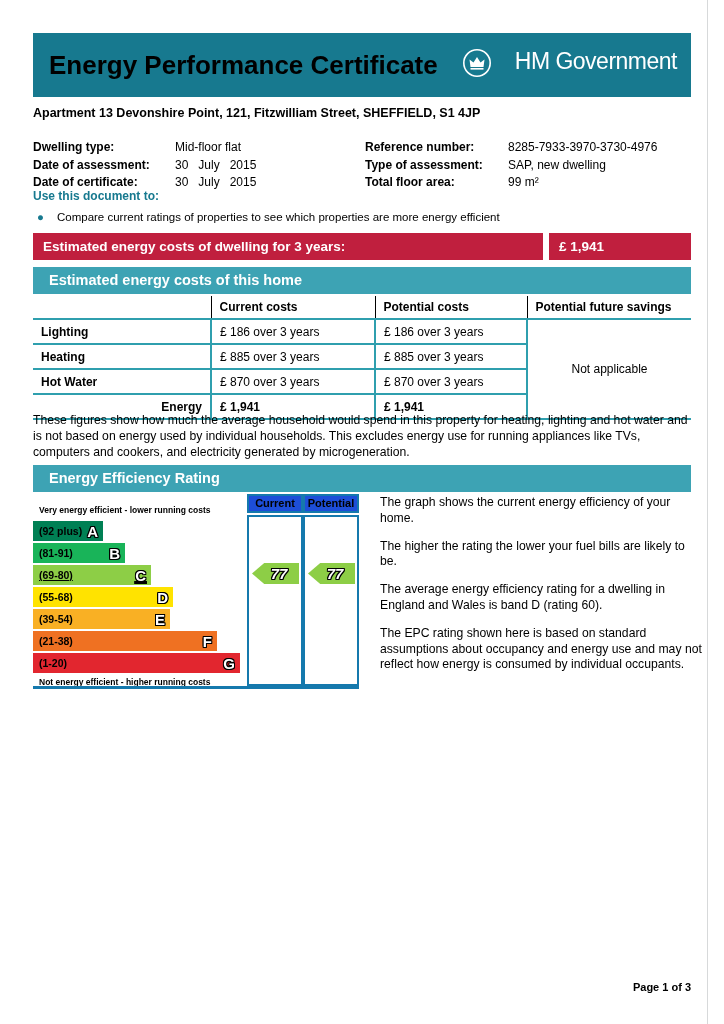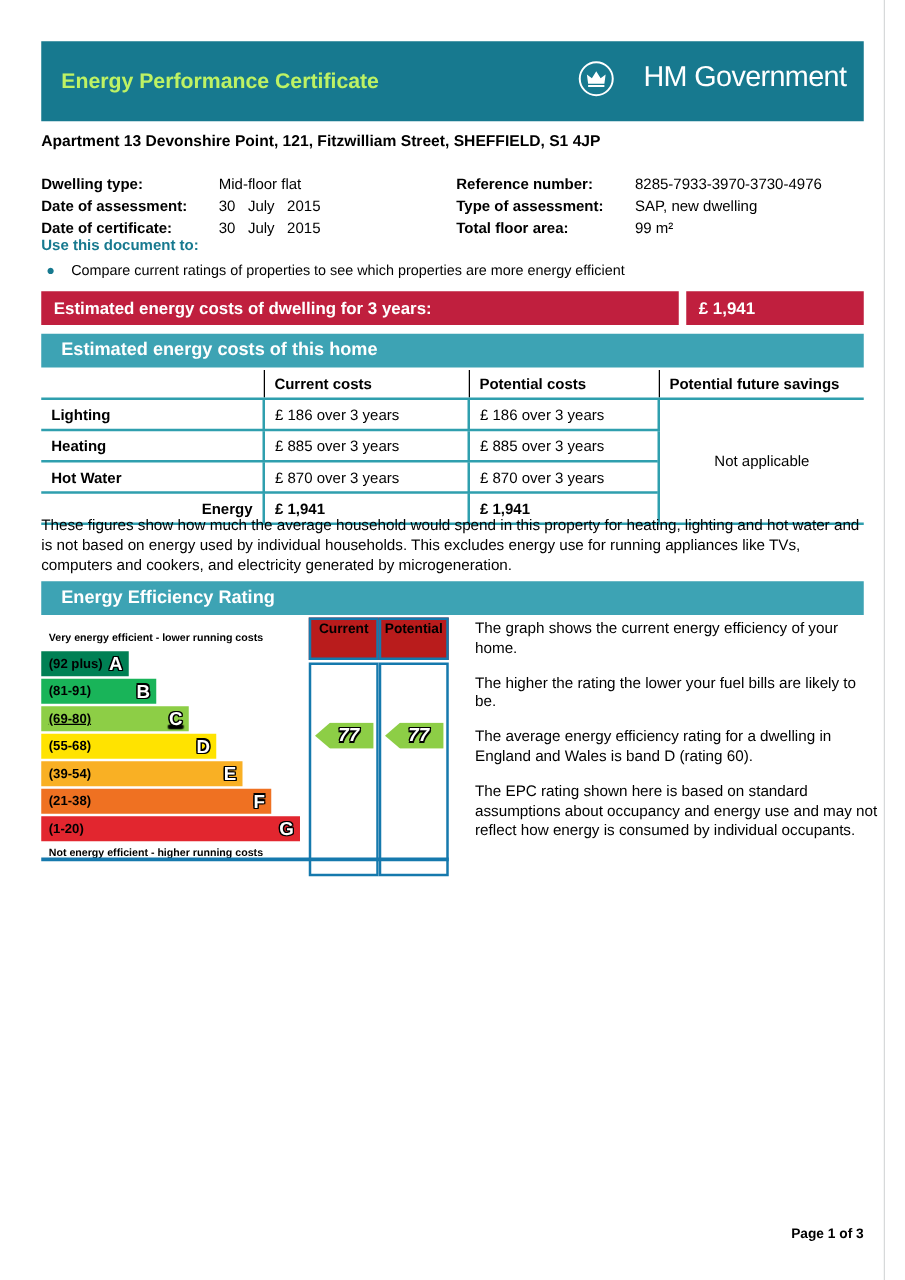--- a/index.html
+++ b/index.html
@@ -3,21 +3,21 @@
 <meta charset="utf-8">
 <style>
   html,body{margin:0;padding:0;background:#fff;}
   .page{position:relative;width:724px;height:1024px;background:#fff;overflow:hidden;
         font-family:"Liberation Sans",sans-serif;color:#000;}
   .page-edge{position:absolute;top:0;bottom:0;right:16px;width:1px;background:#d7d9da;}
 
   
   .hdr{position:absolute;left:33px;top:33px;width:658px;height:64px;background:var(--header_teal);
        display:flex;align-items:center;justify-content:space-between;box-sizing:border-box;padding:0 14px 0 16px;}
-  .hdr-title{color:#bef264;font-size:17px;font-weight:bold;}
+  .hdr-title{color:#000000;font-size:26px;font-weight:bold;}
   .logo{display:flex;align-items:flex-start;color:#fff;gap:16px;}
   .logo-text{font-size:23px;letter-spacing:-0.5px;margin-left:7px;font-weight:normal;}
 
   
   .address{position:absolute;left:33px;top:106px;font-size:12.5px;font-weight:bold;}
   .details{position:absolute;top:139px;font-size:12px;line-height:17.5px;}
   .details.left{left:33px;}
   .details.right{left:365px;}
   .drow{display:flex;}
   .dlbl{font-weight:bold;width:142px;}
@@ -65,21 +65,21 @@
   .band-range{font-size:10.5px;font-weight:bold;}
   .outline-txt{color:#fff;font-weight:bold;
         text-shadow:-1px -1px 0 #000,0 -1px 0 #000,1px -1px 0 #000,-1px 0 0 #000,
                     1px 0 0 #000,-1px 1px 0 #000,0 1px 0 #000,1px 1px 0 #000;}
   .band-letter{font-size:15px;}
   .bands-bottomlabel{font-size:8.5px;font-weight:bold;margin:4px 0 0 6px;}
 
   .col{position:absolute;top:0;width:56px;}
   .col.current{left:214px;}
   .col.potential{left:270px;}
-  .col-head{height:34px;border:2px solid var(--chart_border_blue);box-sizing:border-box;background:#b91c1c;
+  .col-head{height:19px;border:2px solid var(--chart_border_blue);box-sizing:border-box;background:#1d4ed8;
             font-size:11px;font-weight:bold;text-align:center;line-height:15px;}
   .col-body{margin-top:2px;height:171px;border:2px solid var(--chart_border_blue);box-sizing:border-box;
             position:relative;background:#fff;}
   .arrow{position:absolute;left:3px;top:46px;width:47px;height:21px;line-height:21px;text-align:center;
          clip-path:polygon(0 50%,26% 0,100% 0,100% 100%,26% 100%);
          font-size:15px;font-style:italic;padding-left:7px;box-sizing:border-box;}
 
   .graphtext{position:absolute;left:380px;top:495px;width:324px;font-size:12.2px;line-height:15.8px;}
   .graphtext p{margin:0 0 12px 0;}
 
@@ -204,21 +204,21 @@
         <span class="band-letter outline-txt">B</span>
       </div>
       <div class="band" style="background: rgb(141, 206, 70); width: 118px; text-decoration: underline;">
         <span class="band-range">(69-80)</span>
         <span class="band-letter outline-txt">C</span>
       </div>
       <div class="band" style="background: rgb(255, 227, 0); width: 140px;">
         <span class="band-range">(55-68)</span>
         <span class="band-letter outline-txt">D</span>
       </div>
-      <div class="band" style="background: rgb(249, 176, 36); width: 161px;">
+      <div class="band" style="background: rgb(249, 176, 36); width: 137px;">
         <span class="band-range">(39-54)</span>
         <span class="band-letter outline-txt">E</span>
       </div>
       <div class="band" style="background: rgb(239, 113, 34); width: 184px;">
         <span class="band-range">(21-38)</span>
         <span class="band-letter outline-txt">F</span>
       </div>
       <div class="band" style="background: rgb(226, 38, 47); width: 207px;">
         <span class="band-range">(1-20)</span>
         <span class="band-letter outline-txt">G</span>

